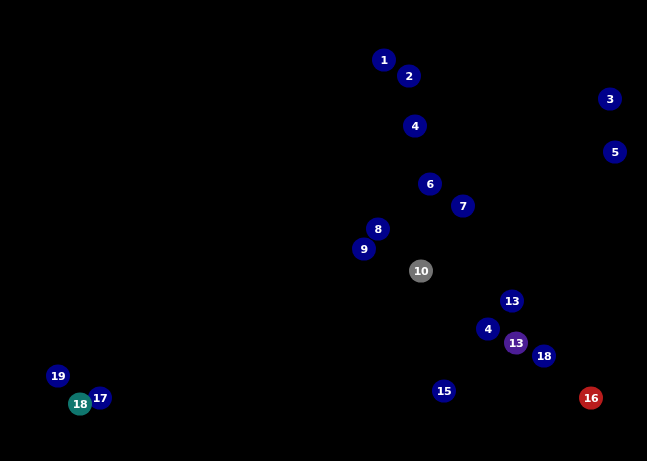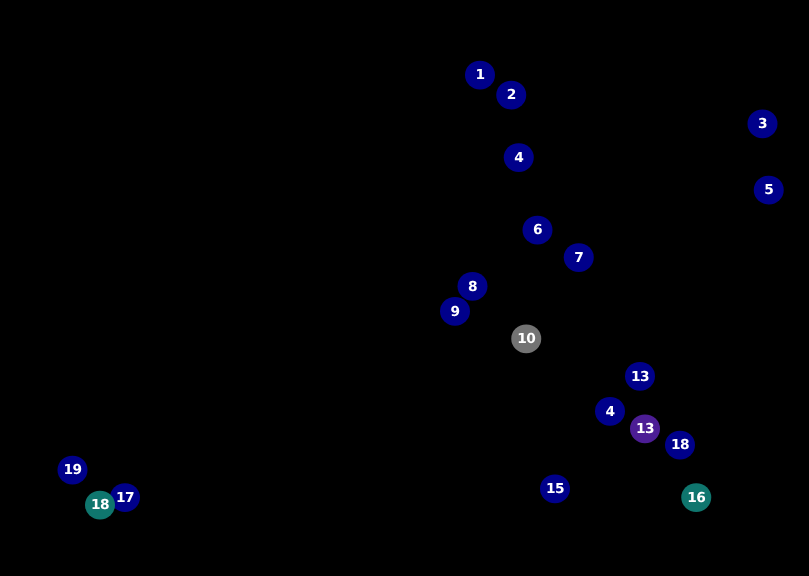--- a/index.html
+++ b/index.html
@@ -49,17 +49,17 @@
     <div class="dot" style="left: 430px; top: 184px; background: rgb(0, 0, 139); color: rgb(255, 255, 255);">6</div>
     <div class="dot" style="left: 463px; top: 206px; background: rgb(0, 0, 139); color: rgb(255, 255, 255);">7</div>
     <div class="dot" style="left: 378px; top: 229px; background: rgb(0, 0, 139); color: rgb(255, 255, 255);">8</div>
     <div class="dot" style="left: 364px; top: 249px; background: rgb(0, 0, 139); color: rgb(255, 255, 255);">9</div>
     <div class="dot" style="left: 421px; top: 271px; background: #737373; color: rgb(255, 255, 255);">10</div>
     <div class="dot" style="left: 512px; top: 301px; background: rgb(0, 0, 139); color: rgb(255, 255, 255);">13</div>
     <div class="dot" style="left: 488px; top: 329px; background: rgb(0, 0, 139); color: rgb(255, 255, 255);">4</div>
     <div class="dot" style="left: 516px; top: 343px; background: #4c1d95; color: rgb(255, 255, 255);">13</div>
     <div class="dot" style="left: 544px; top: 356px; background: rgb(0, 0, 139); color: rgb(255, 255, 255);">18</div>
     <div class="dot" style="left: 444px; top: 379px; background: rgb(0, 0, 139); color: rgb(255, 255, 255); margin-top: 12px;">15</div>
-    <div class="dot" style="left: 557px; top: 398px; background: #0f766e; color: rgb(255, 255, 255);">16</div>
+    <div class="dot" style="left: 591px; top: 398px; background: #b91c1c; color: rgb(255, 255, 255);">16</div>
     <div class="dot" style="left: 100px; top: 362px; background: rgb(0, 0, 139); color: rgb(255, 255, 255); margin-top: 36px;">17</div>
     <div class="dot" style="left: 80px; top: 378px; background: #0f766e; color: rgb(255, 255, 255); margin-top: 26px;">18</div>
     <div class="dot" style="left: 58px; top: 376px; background: rgb(0, 0, 139); color: rgb(255, 255, 255);">19</div>
   </div>
 
 </body></html>

